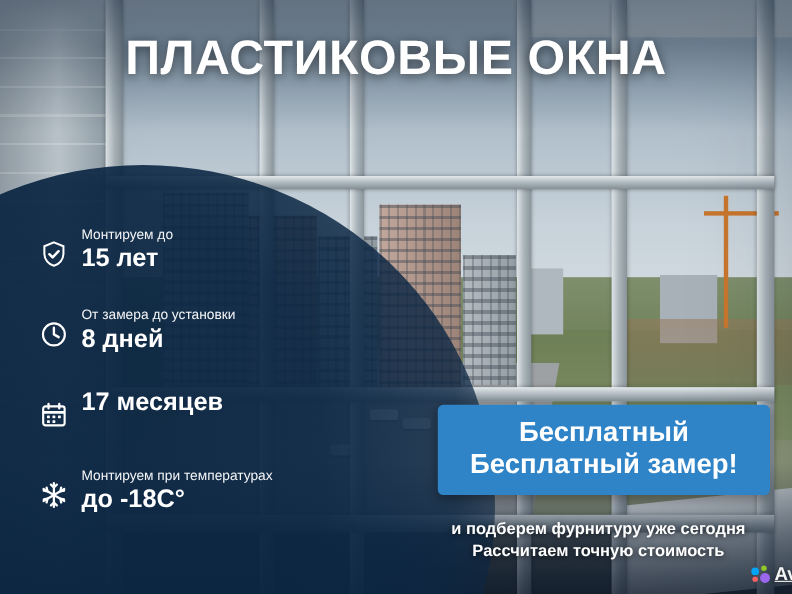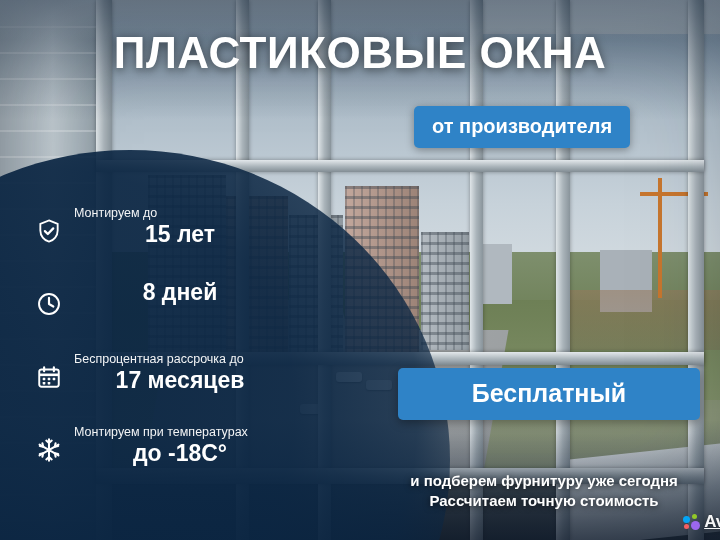--- a/index.html
+++ b/index.html
@@ -211,21 +211,20 @@
     line-height: 14px;
     opacity: .95;
     margin-bottom: 1px;
   }
   .feature .fvalue {
     color: #ffffff;
     font-size: 23px;
     font-weight: bold;
     line-height: 27px;
     white-space: nowrap;
-    text-align: center;
   }
 
   
   .cta {
     position: absolute;
     left: 398px; top: 368px;
     width: 290px;
     background: #2f83c7;
     border-radius: 5px;
     padding: 11px 6px 13px 6px;
@@ -326,21 +325,20 @@
     <div class="mullion h" style="left:96px; top:468px; width:608px; height:16px;"></div>
     <div class="frame-shadow"></div>
   </div>
 
   <div class="top-veil"></div>
   <div class="bottom-veil"></div>
   <div class="blue-veil"></div>
 
   <div class="headline">ПЛАСТИКОВЫЕ ОКНА</div>
 
-  <div class="badge-maker">от производителя</div>
 
   <div class="features">
 
     <div class="feature">
       <span class="ficon">
         <svg viewBox="0 0 24 24" fill="none" stroke="currentColor" stroke-width="1.7">
           <path d="M12 2.2 20 5.4v6.1c0 5-3.4 9.2-8 10.3-4.6-1.1-8-5.3-8-10.3V5.4L12 2.2z"></path>
           <path d="M8.2 12.1l2.7 2.7 5-5.2" stroke-width="2.1" stroke-linecap="round" stroke-linejoin="round"></path>
         </svg>
       </span>
@@ -348,59 +346,60 @@
       <div class="fvalue">15 лет</div>
     </div>
 
     <div class="feature">
       <span class="ficon">
         <svg viewBox="0 0 24 24" fill="none" stroke="currentColor" stroke-width="1.8">
           <circle cx="12" cy="12" r="9.2"></circle>
           <path d="M12 6.4V12l4 2.3" stroke-width="2" stroke-linecap="round" stroke-linejoin="round"></path>
         </svg>
       </span>
+      <div class="flabel">От замера до установки</div>
       <div class="fvalue">8 дней</div>
     </div>
 
     <div class="feature">
       <span class="ficon">
         <svg viewBox="0 0 24 24" fill="none" stroke="currentColor" stroke-width="1.8">
           <rect x="3" y="5" width="18" height="16" rx="2"></rect>
           <path d="M3 10h18" stroke-width="2.4"></path>
           <path d="M7.5 3v3.6M16.5 3v3.6" stroke-width="2" stroke-linecap="round"></path>
           <g fill="currentColor" stroke="none">
             <rect x="6.2" y="12.6" width="2.4" height="2.3" rx=".4"></rect>
             <rect x="10.8" y="12.6" width="2.4" height="2.3" rx=".4"></rect>
             <rect x="15.4" y="12.6" width="2.4" height="2.3" rx=".4"></rect>
             <rect x="6.2" y="16.6" width="2.4" height="2.3" rx=".4"></rect>
             <rect x="10.8" y="16.6" width="2.4" height="2.3" rx=".4"></rect>
           </g>
         </svg>
       </span>
-      <div class="flabel">Беспроцентная рассрочка до</div>
       <div class="fvalue">17 месяцев</div>
     </div>
 
     <div class="feature">
       <span class="ficon">
         <svg viewBox="0 0 24 24" fill="none" stroke="currentColor" stroke-width="1.9" stroke-linecap="round">
           <path d="M12 2v20M3.3 7l17.4 10M20.7 7 3.3 17"></path>
           <path d="M12 5.6 9.5 3.3M12 5.6l2.5-2.3M12 18.4l-2.5 2.3M12 18.4l2.5 2.3"></path>
           <path d="M6.6 8.9 3.5 8.3M6.6 8.9 5.9 5.8M17.4 15.1l3.1.6M17.4 15.1l.7 3.1"></path>
           <path d="M17.4 8.9l3.1-.6M17.4 8.9l.7-3.1M6.6 15.1l-3.1.6M6.6 15.1l-.7 3.1"></path>
         </svg>
       </span>
       <div class="flabel">Монтируем при температурах</div>
       <div class="fvalue">до -18C°</div>
     </div>
 
   </div>
 
   <div class="cta">
     <div class="l1">Бесплатный</div>
+    <div class="l2">Бесплатный замер!</div>
   </div>
   <div class="cta-sub">
     <div>и подберем фурнитуру уже сегодня</div>
     <div>Рассчитаем точную стоимость</div>
   </div>
 
   <div class="avito">
     <span class="dots">
       <i class="d1"></i>
         <i class="d2"></i>

